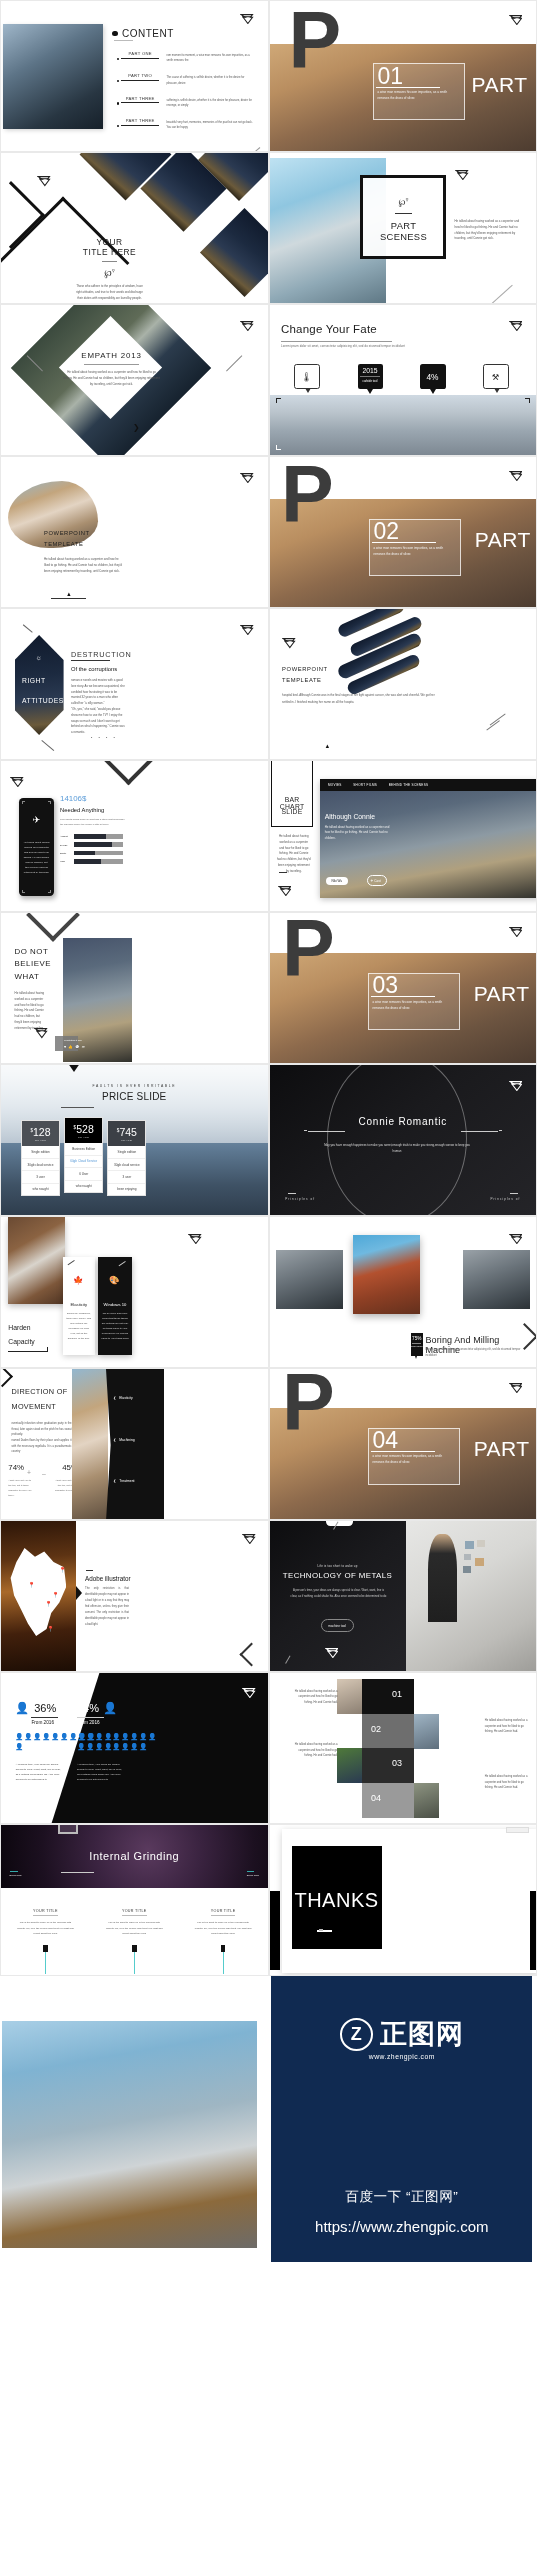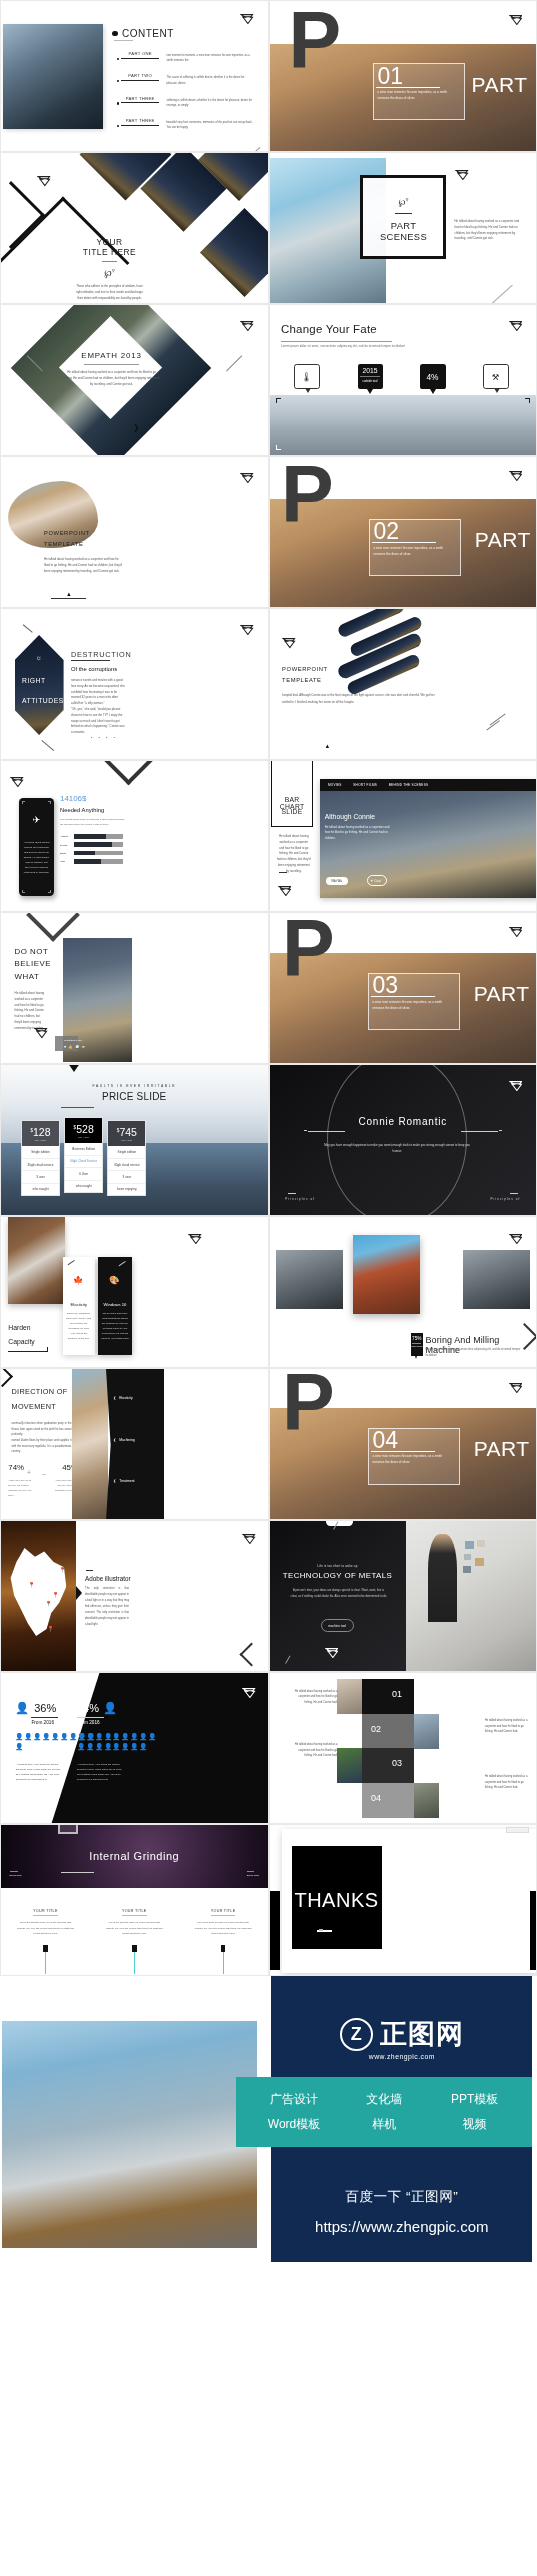--- a/index.html
+++ b/index.html
@@ -841,26 +841,16 @@
         <span class="brand-url">www.zhengpic.com</span>
       </div>
       <div style="position:absolute;left:0;right:0;bottom:56px;">
         <div class="baidu">百度一下 “正图网”</div>
       </div>
       <div style="position:absolute;left:0;right:0;bottom:27px;">
         <div class="bigurl">https://www.zhengpic.com</div>
       </div>
     </div>
 
-    <div class="tealbox">
-      <div style="display:grid;grid-template-columns:repeat(3,1fr);row-gap:8.4px;padding:13.6px 12.6px;">
-        <div class="teal-item">广告设计</div>
-        <div class="teal-item">文化墙</div>
-        <div class="teal-item">PPT模板</div>
-        <div class="teal-item">Word模板</div>
-        <div class="teal-item">样机</div>
-        <div class="teal-item">视频</div>
-      </div>
-    </div>
   </div>
 
 </div>
 
 
 </body></html>

